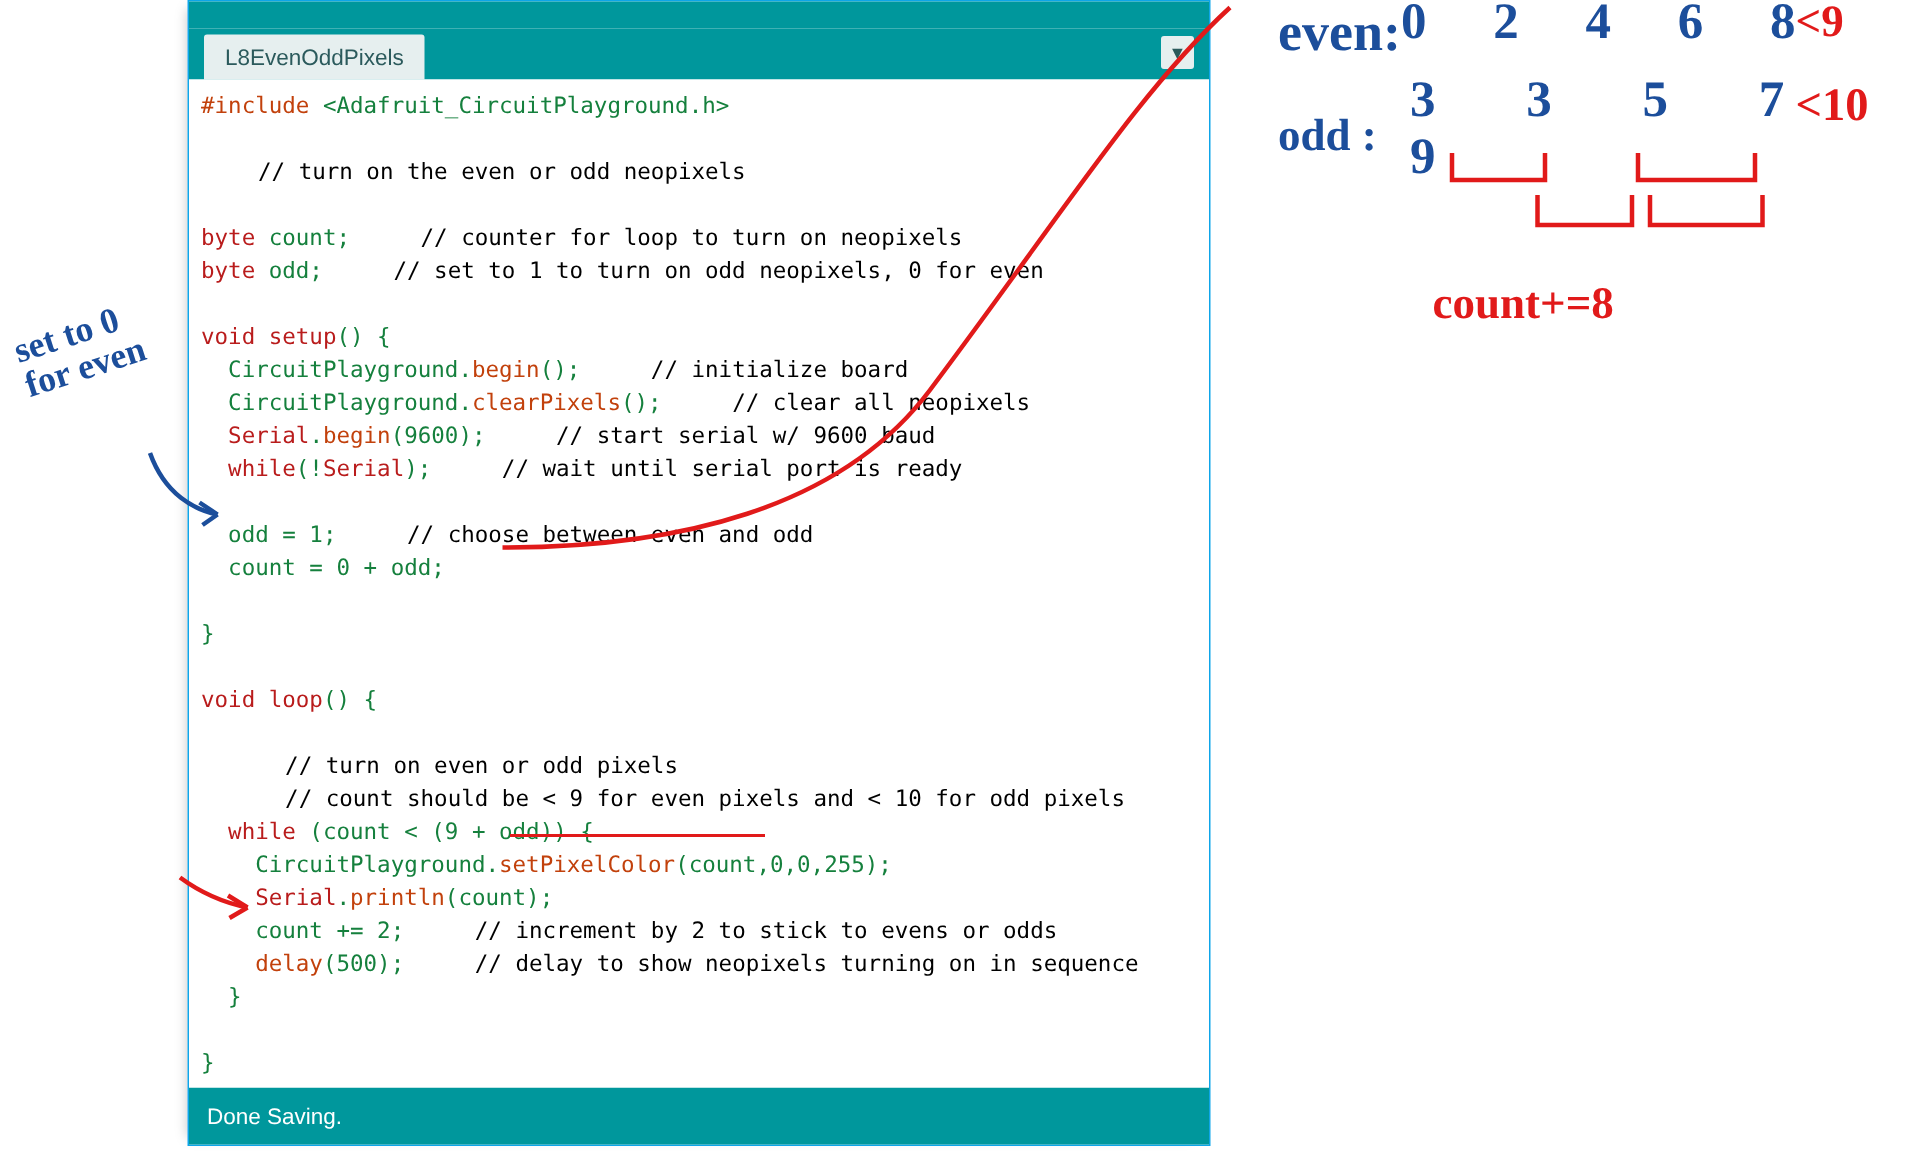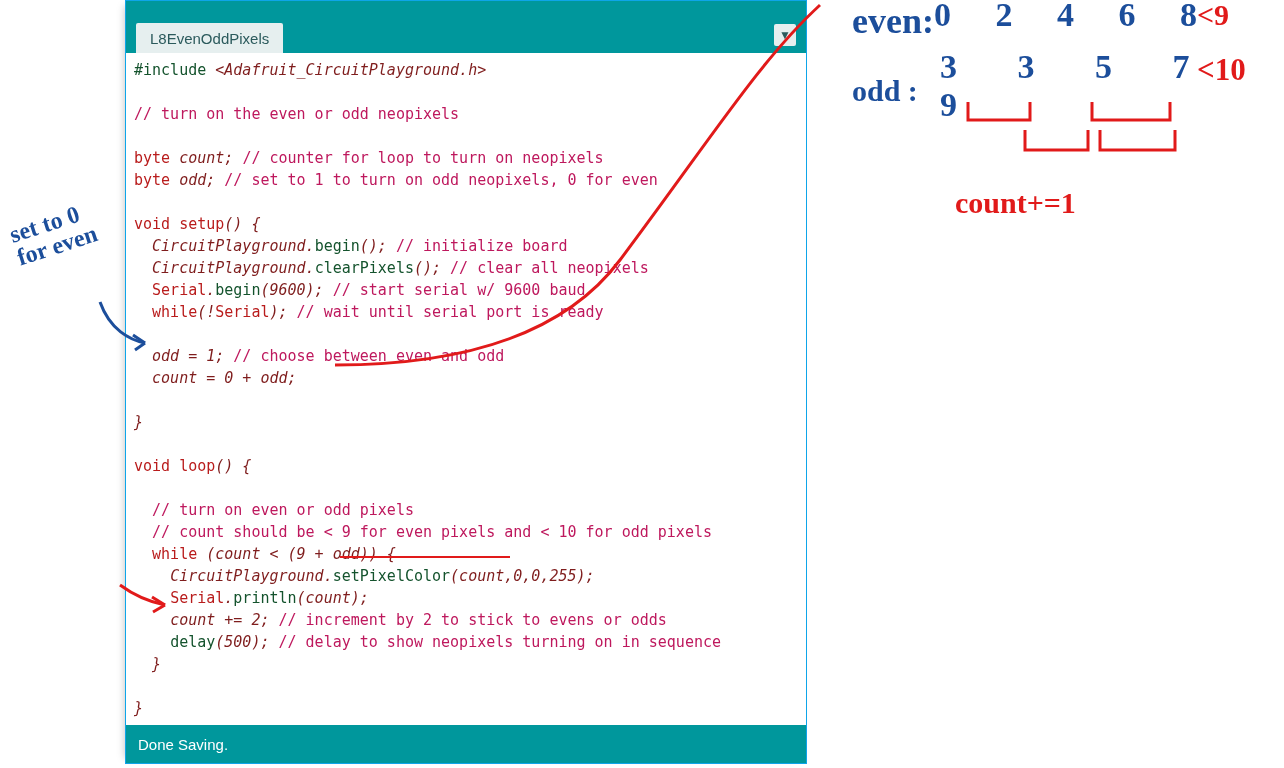--- a/index.html
+++ b/index.html
@@ -4,23 +4,23 @@
 <style>
   html,body{margin:0;padding:0;width:1284px;height:768px;background:#fff;font-family:Arial,Helvetica,sans-serif;overflow:hidden;}
   .stage{position:relative;width:1284px;height:768px;}
   .ide{position:absolute;left:125px;top:0;width:680px;background:#fff;box-shadow:-6px 0 8px -6px rgba(0,0,0,.25);border:1px solid #0ea5e9;}
   .tealbar{height:18px;background:#00979c;}
   .tabstrip{height:34px;background:#00979c;display:flex;align-items:flex-end;position:relative;}
   .tab{background:#e6efef;color:#2b5a5c;height:30px;font-size:15px;display:flex;align-items:center;padding:0 14px;margin-left:10px;border-top-left-radius:2px;border-top-right-radius:2px;}
   .tabdrop{position:absolute;right:10px;top:5px;width:22px;height:22px;background:#e6efef;display:flex;align-items:center;justify-content:center;color:#2b5a5c;font-size:12px;border-radius:2px;}
   .editor{background:#fff;padding:6px 8px 10px 8px;font-family:Menlo,Consolas,monospace;font-size:15px;line-height:22px;color:#434f54;white-space:pre;overflow:hidden;height:656px;position:relative;}
   .kw{color:#b91c1c;}
-  .fn{color:#14532d;}
-  .c{color:#be185d;}
-  .txt{color:#7f1d1d;font-style:italic;}
+  .fn{color:#c2410c;}
+  .c{color:#000000;margin-left:38px;}
+  .txt{color:#15803d;}
   .statusbar{height:38px;background:#00979c;color:#fff;display:flex;align-items:center;padding:0 12px;font-size:15px;}
   
   .ink-blue{position:absolute;color:#1c4e9b;font-family:"Comic Sans MS","Segoe Script",cursive;font-weight:bold;}
   .ink-red{position:absolute;color:#e11a1a;font-family:"Comic Sans MS","Segoe Script",cursive;font-weight:bold;}
   svg.anno{position:absolute;left:0;top:0;pointer-events:none;}
   .underline-red{position:absolute;border-bottom:2px solid #e11a1a;height:0;}
 </style>
 </head>
 <body>
 <div class="stage">
@@ -42,21 +42,21 @@
   </div>
 
   <div class="ink-blue" style="left:852px;top:0;font-size:36px;">even:</div>
   <div class="ink-blue" style="left:934px;top:-4px;font-size:34px;letter-spacing:18px;">0 2 4 6 8</div>
   <div class="ink-red" style="left:1197px;top:-2px;font-size:30px;">&lt;9</div>
 
   <div class="ink-blue" style="left:852px;top:52px;font-size:30px;margin-top:22px;">odd :</div>
   <div class="ink-blue" style="left:940px;top:48px;font-size:34px;letter-spacing:26px;">3 3 5 7 9</div>
   <div class="ink-red" style="left:1197px;top:52px;font-size:31px;">&lt;10</div>
 
-  <div class="ink-red" style="left:955px;top:186px;font-size:30px;">count+=1</div>
+  <div class="ink-red" style="left:955px;top:186px;font-size:30px;">count+=8</div>
 
   <div class="ink-blue" style="left:12px;top:210px;font-size:24px;transform:rotate(-18deg);line-height:24px;">
     <span>set to 0</span><br><span>for even</span>
   </div>
 
   <div class="underline-red" style="left:340px;top:556px;width:170px;"></div>
 
   <svg class="anno" width="1284" height="768">
 
     <path d="M820 5 C760 60, 710 140, 620 260 C560 340, 450 365, 335 365" stroke="#e11a1a" stroke-width="3" fill="none"></path>

